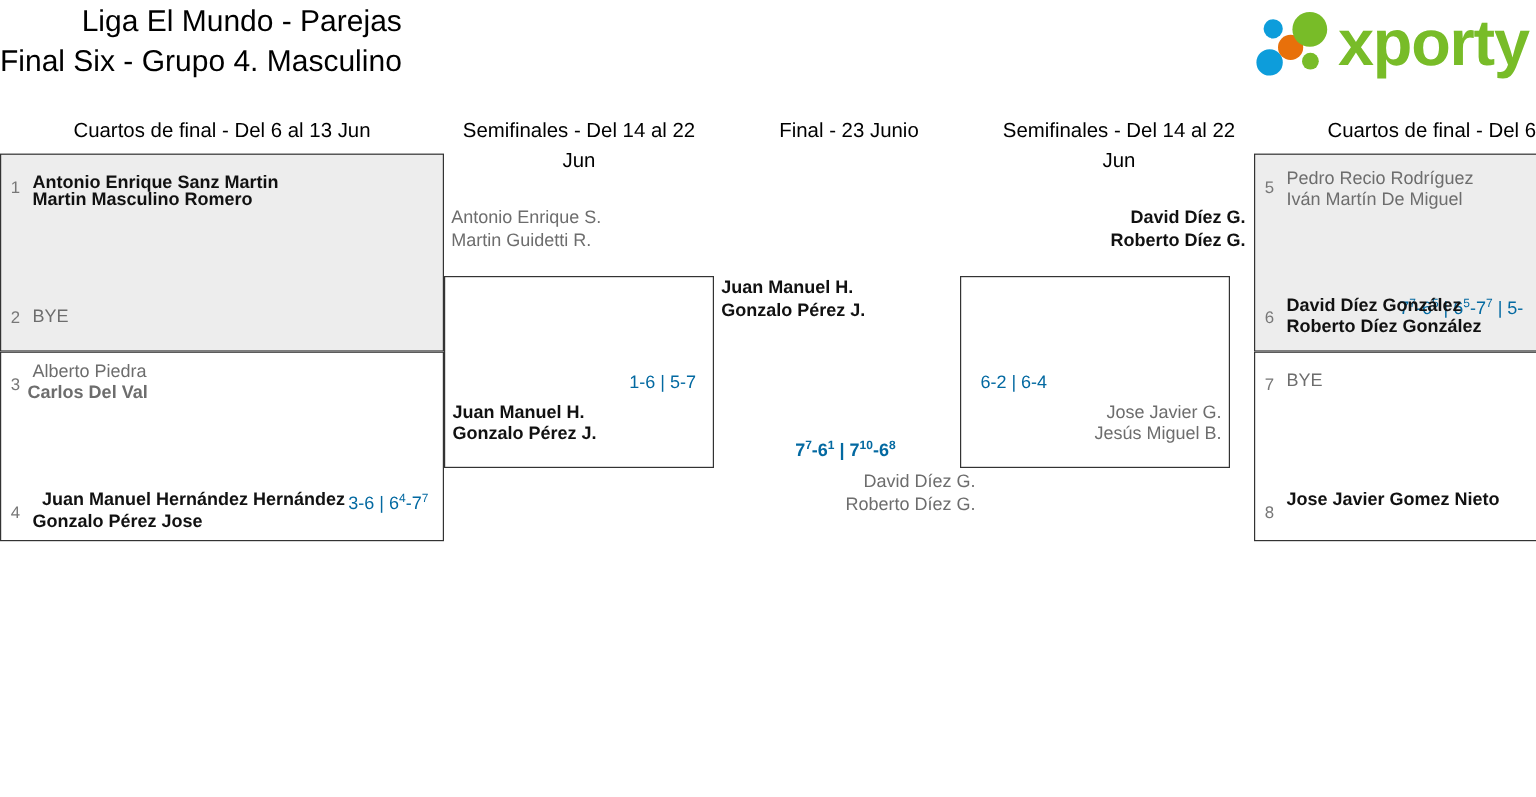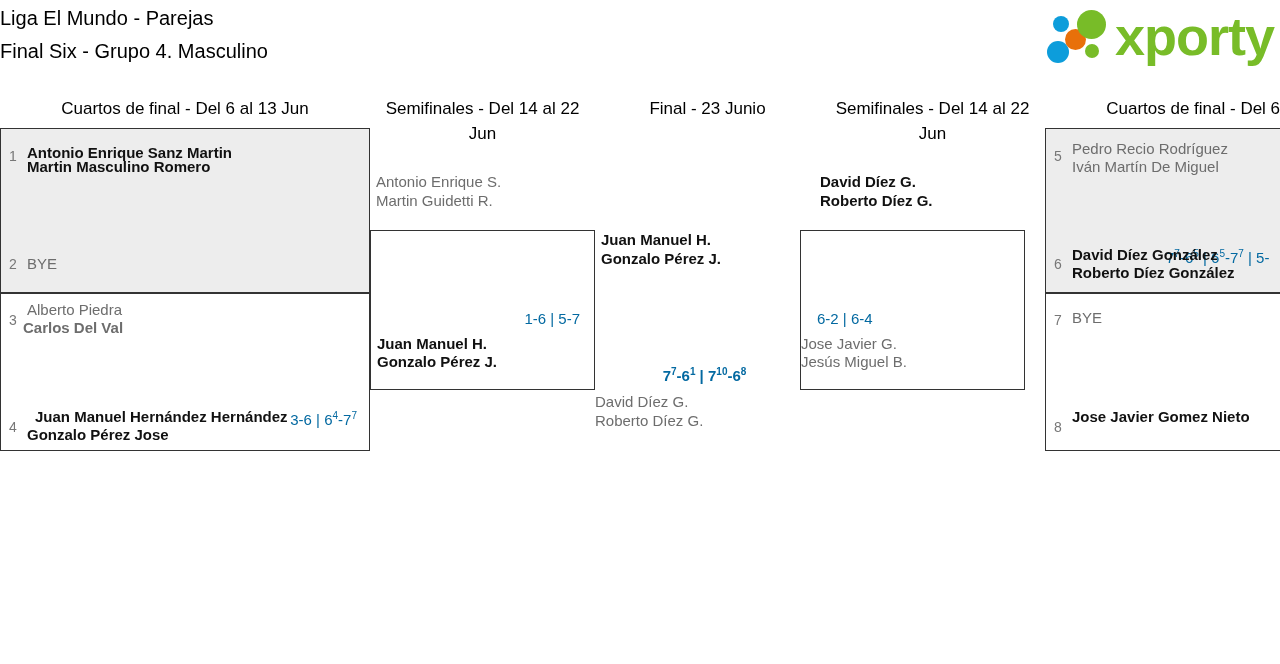--- a/index.html
+++ b/index.html
@@ -9,25 +9,26 @@
     background: #ffffff;
     font-family: "Liberation Sans", sans-serif;
     overflow: hidden;
   }
   .page { position: relative; width: 1280px; height: 664px; }
 
   
   .title-block {
     position: absolute;
     left: 0px; top: 2px;
-    font-size: 20px;
+    font-size: 25px;
     line-height: 33px;
     color: #000000;
     font-weight: 400;
     white-space: nowrap;
+    text-align: right;
   }
   .title-line { display: block; }
 
   .logo {
     position: absolute;
     right: 6px; top: 6px;
     height: 60px;
     display: flex;
     align-items: center;
     gap: 6px;
@@ -72,21 +73,21 @@
     line-height: 16px;
   }
   .names {
     position: absolute;
     font-size: 15px;
     line-height: 19px;
     color: #6d6d6d;
     white-space: nowrap;
   }
   .names.win { color: #111111; font-weight: 700; }
-  .names.ralign { text-align: left; }
+  .names.ralign { text-align: right; }
 
   .score {
     position: absolute;
     font-size: 15px;
     line-height: 19px;
     color: #0369a1;
     white-space: nowrap;
     margin-top: 46px;
   }
   .score sup { font-size: 10px; vertical-align: super; line-height: 0; }

